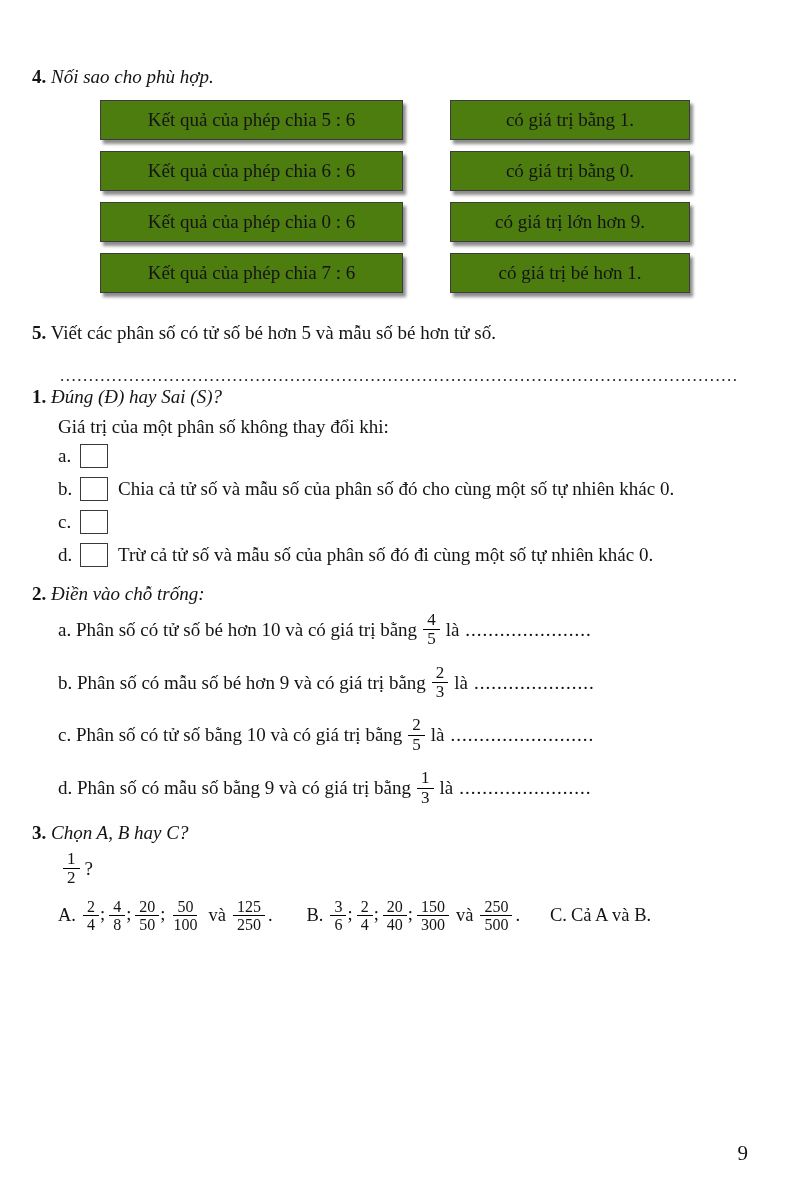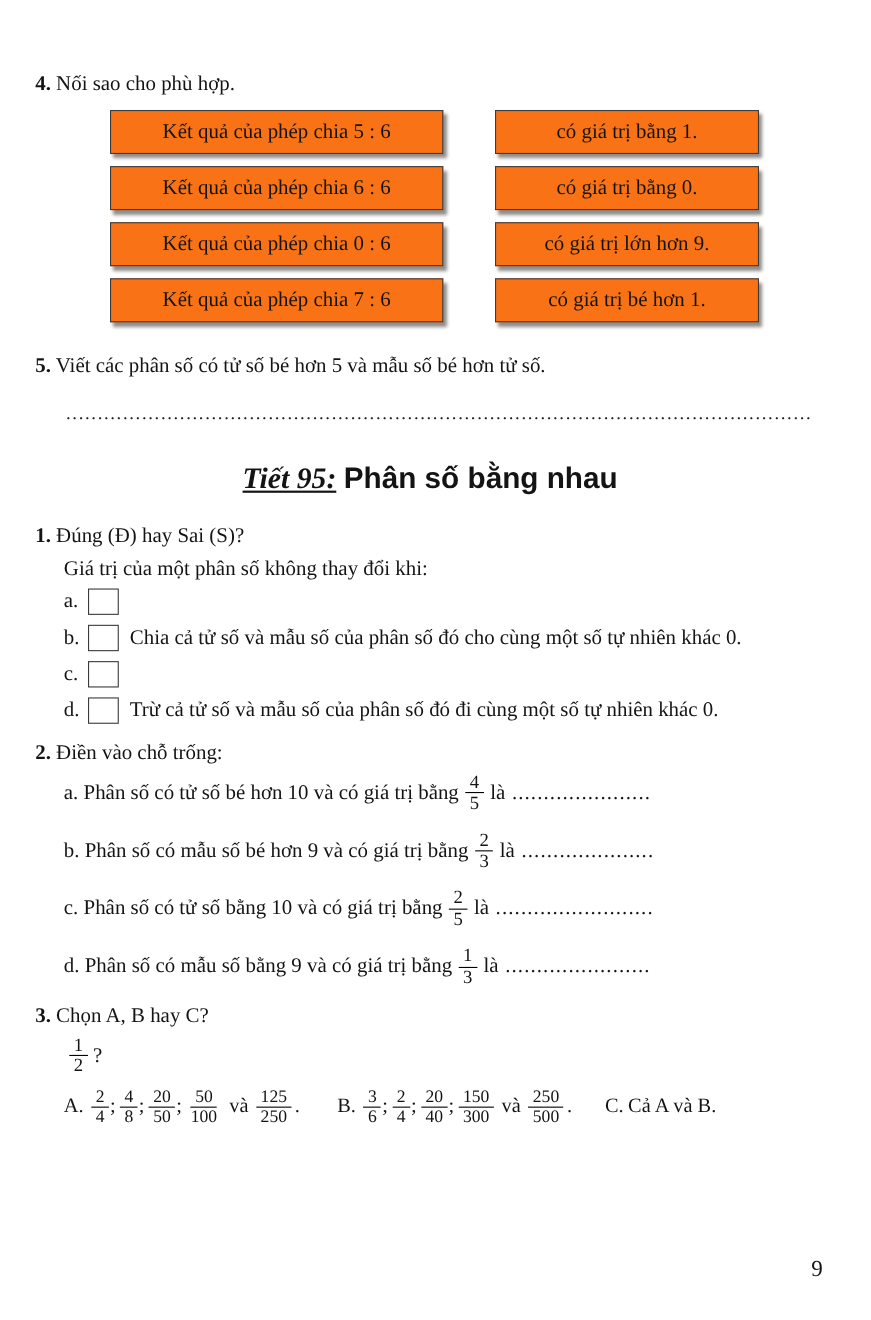--- a/index.html
+++ b/index.html
@@ -9,29 +9,29 @@
     box-sizing:border-box;
     background:#ffffff;
     font-family:"Liberation Serif", serif;
     font-size:19px;
     color:#141414;
     padding:66px 42px 0 32px;
     overflow:hidden;
   }
   .exnum{font-weight:bold;}
   .ex-head{margin-bottom:6px;}
-  .ex-title-italic{}
+  .ex-title-italic{font-style:italic;}
   
   .match-grid{
     display:flex;justify-content:space-between;
     margin:12px 60px 4px 68px;
   }
   .match-col{display:flex;flex-direction:column;}
   .match-box{
-    background:#f97316;
+    background:#4d7c0f;
     border:1.4px solid #3c3c3c;
     box-shadow:3px 4px 3px rgba(0,0,0,0.45);
     height:38px;
     display:flex;align-items:center;justify-content:center;
     margin-bottom:11px;
     padding:0 8px;
     white-space:nowrap;
   }
   .match-box.left{width:285px;}
   .match-box.right{width:222px;}
@@ -143,24 +143,20 @@
   </section>
 
   <section class="ex5">
     <div class="ex-head">
       <span class="exnum">5.</span>
       <span>Viết các phân số có tử số bé hơn 5 và mẫu số bé hơn tử số.</span>
     </div>
     <div class="dotline">...........................................................................................................................................................................</div>
   </section>
 
-  <div class="lesson-title">
-    <span class="lesson-label">Tiết 95:</span>
-    <span class="lesson-name">Phân số bằng nhau</span>
-  </div>
 
   <section>
     <div class="ex-head">
       <span class="exnum">1.</span>
       <span class="ex-title-italic">Đúng (Đ) hay Sai (S)?</span>
     </div>
     <div class="ex1-intro">Giá trị của một phân số không thay đổi khi:</div>
 
     <div class="tf-item">
       <span class="tf-label">a.</span>

